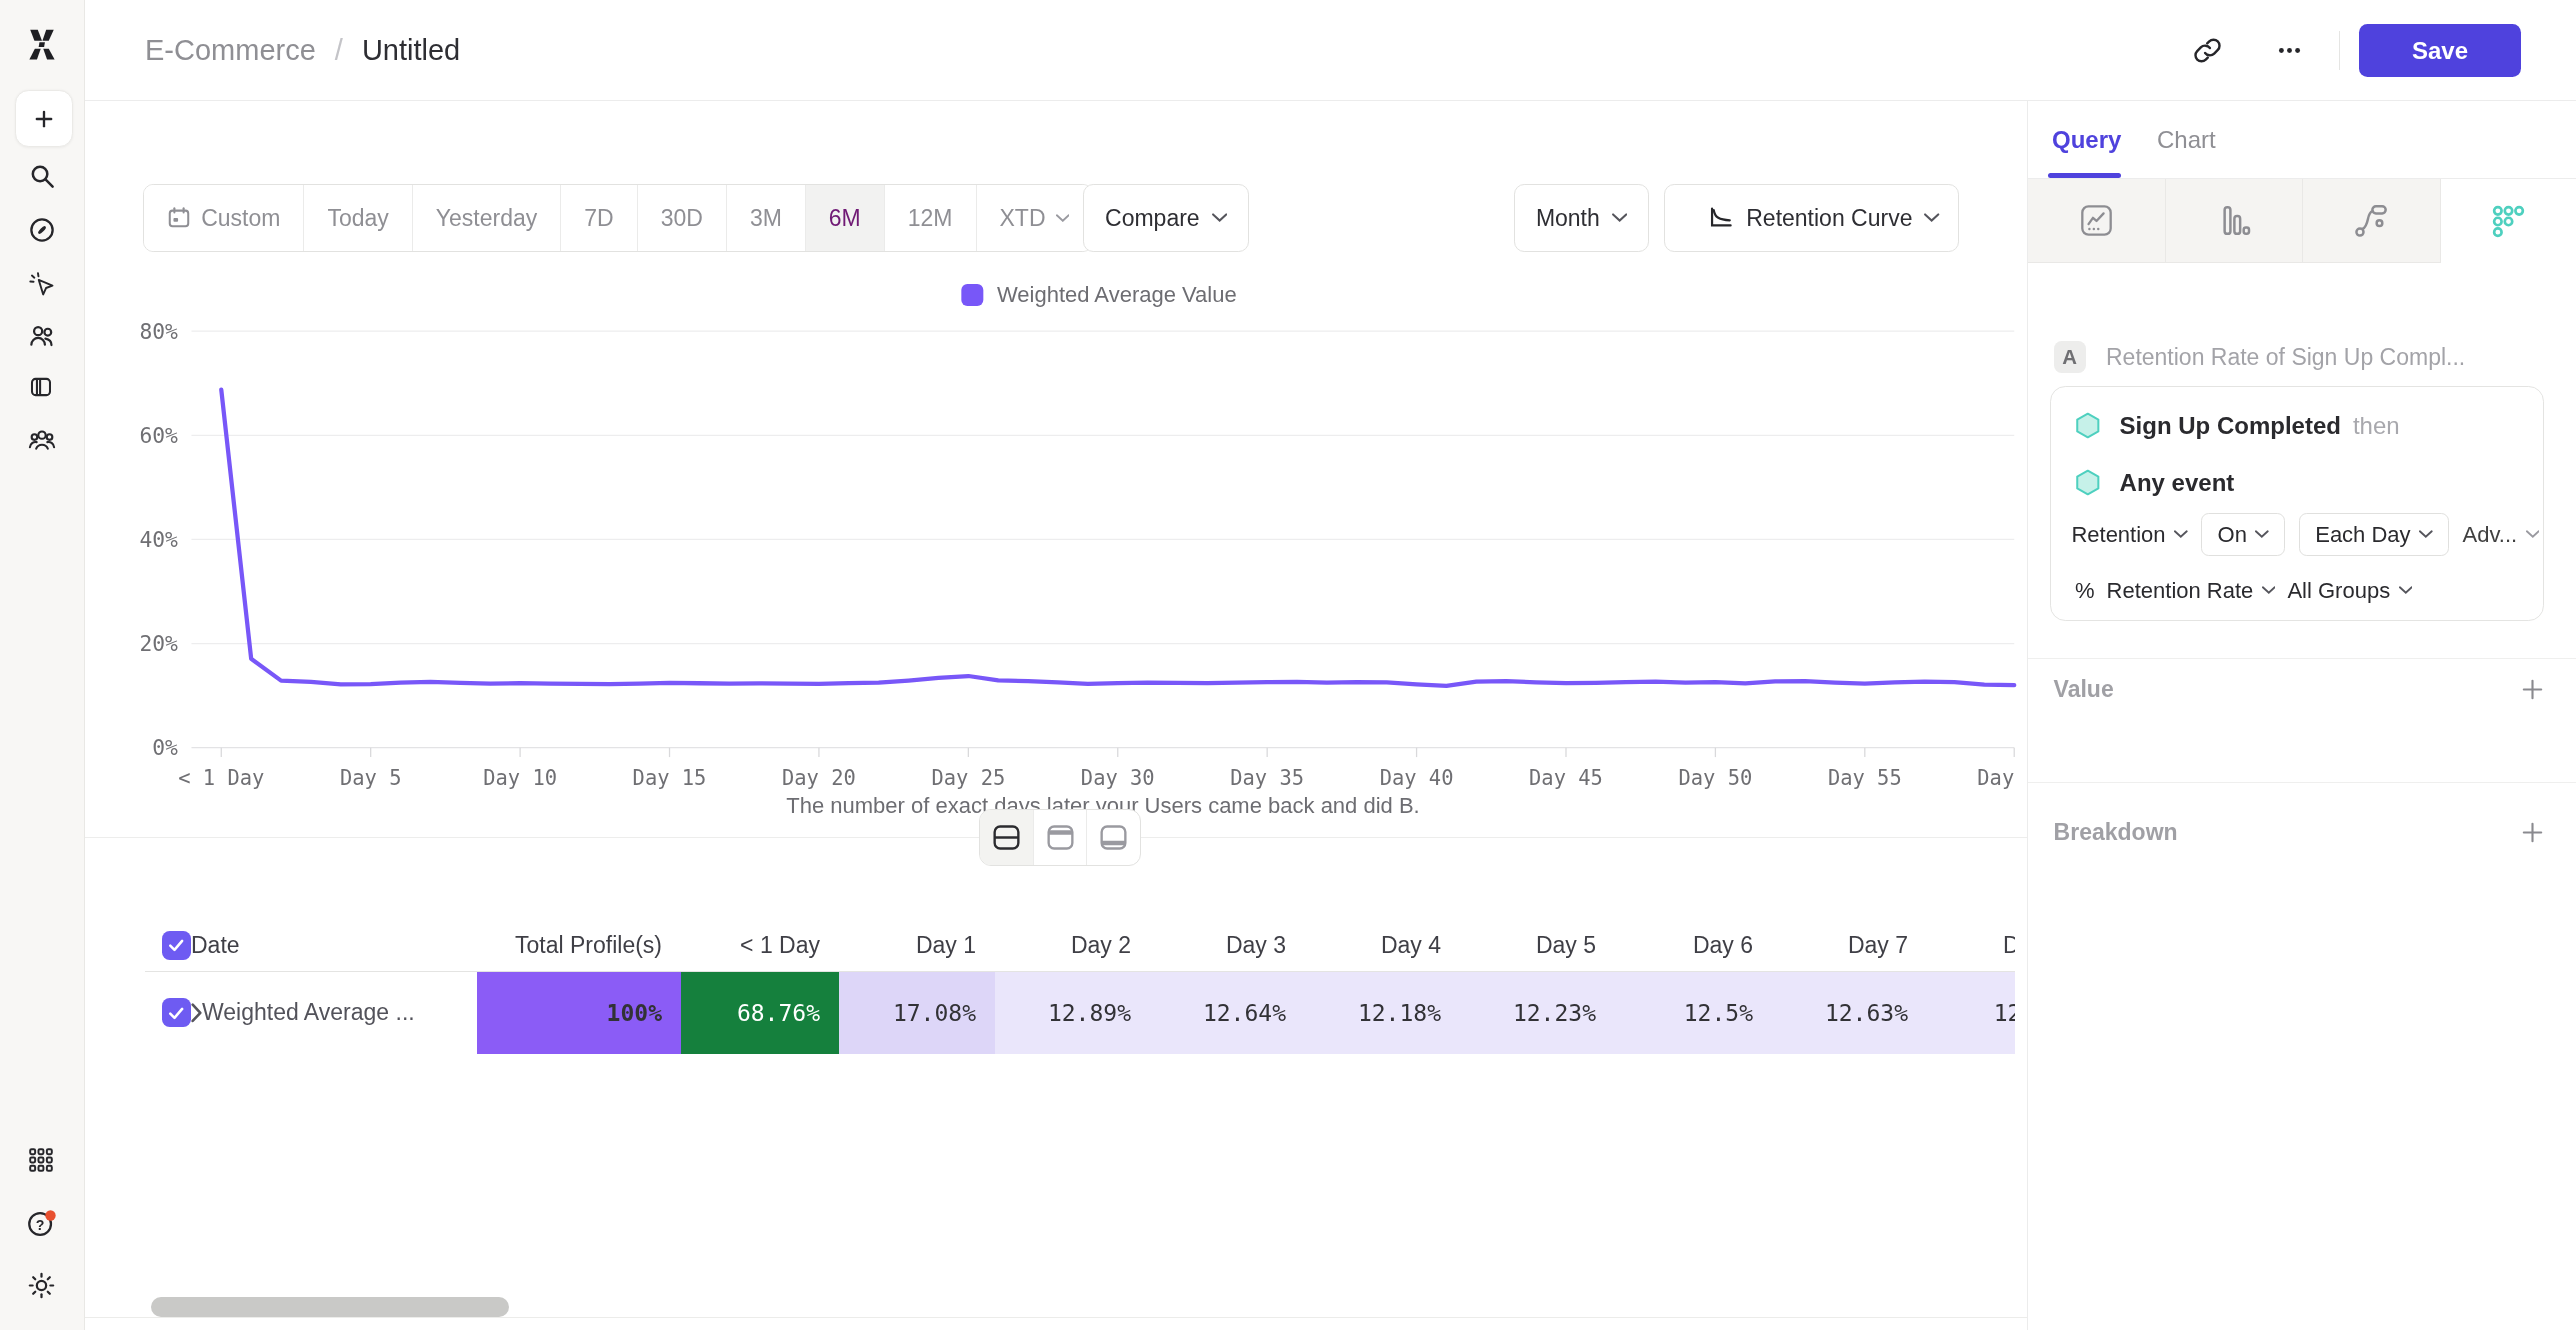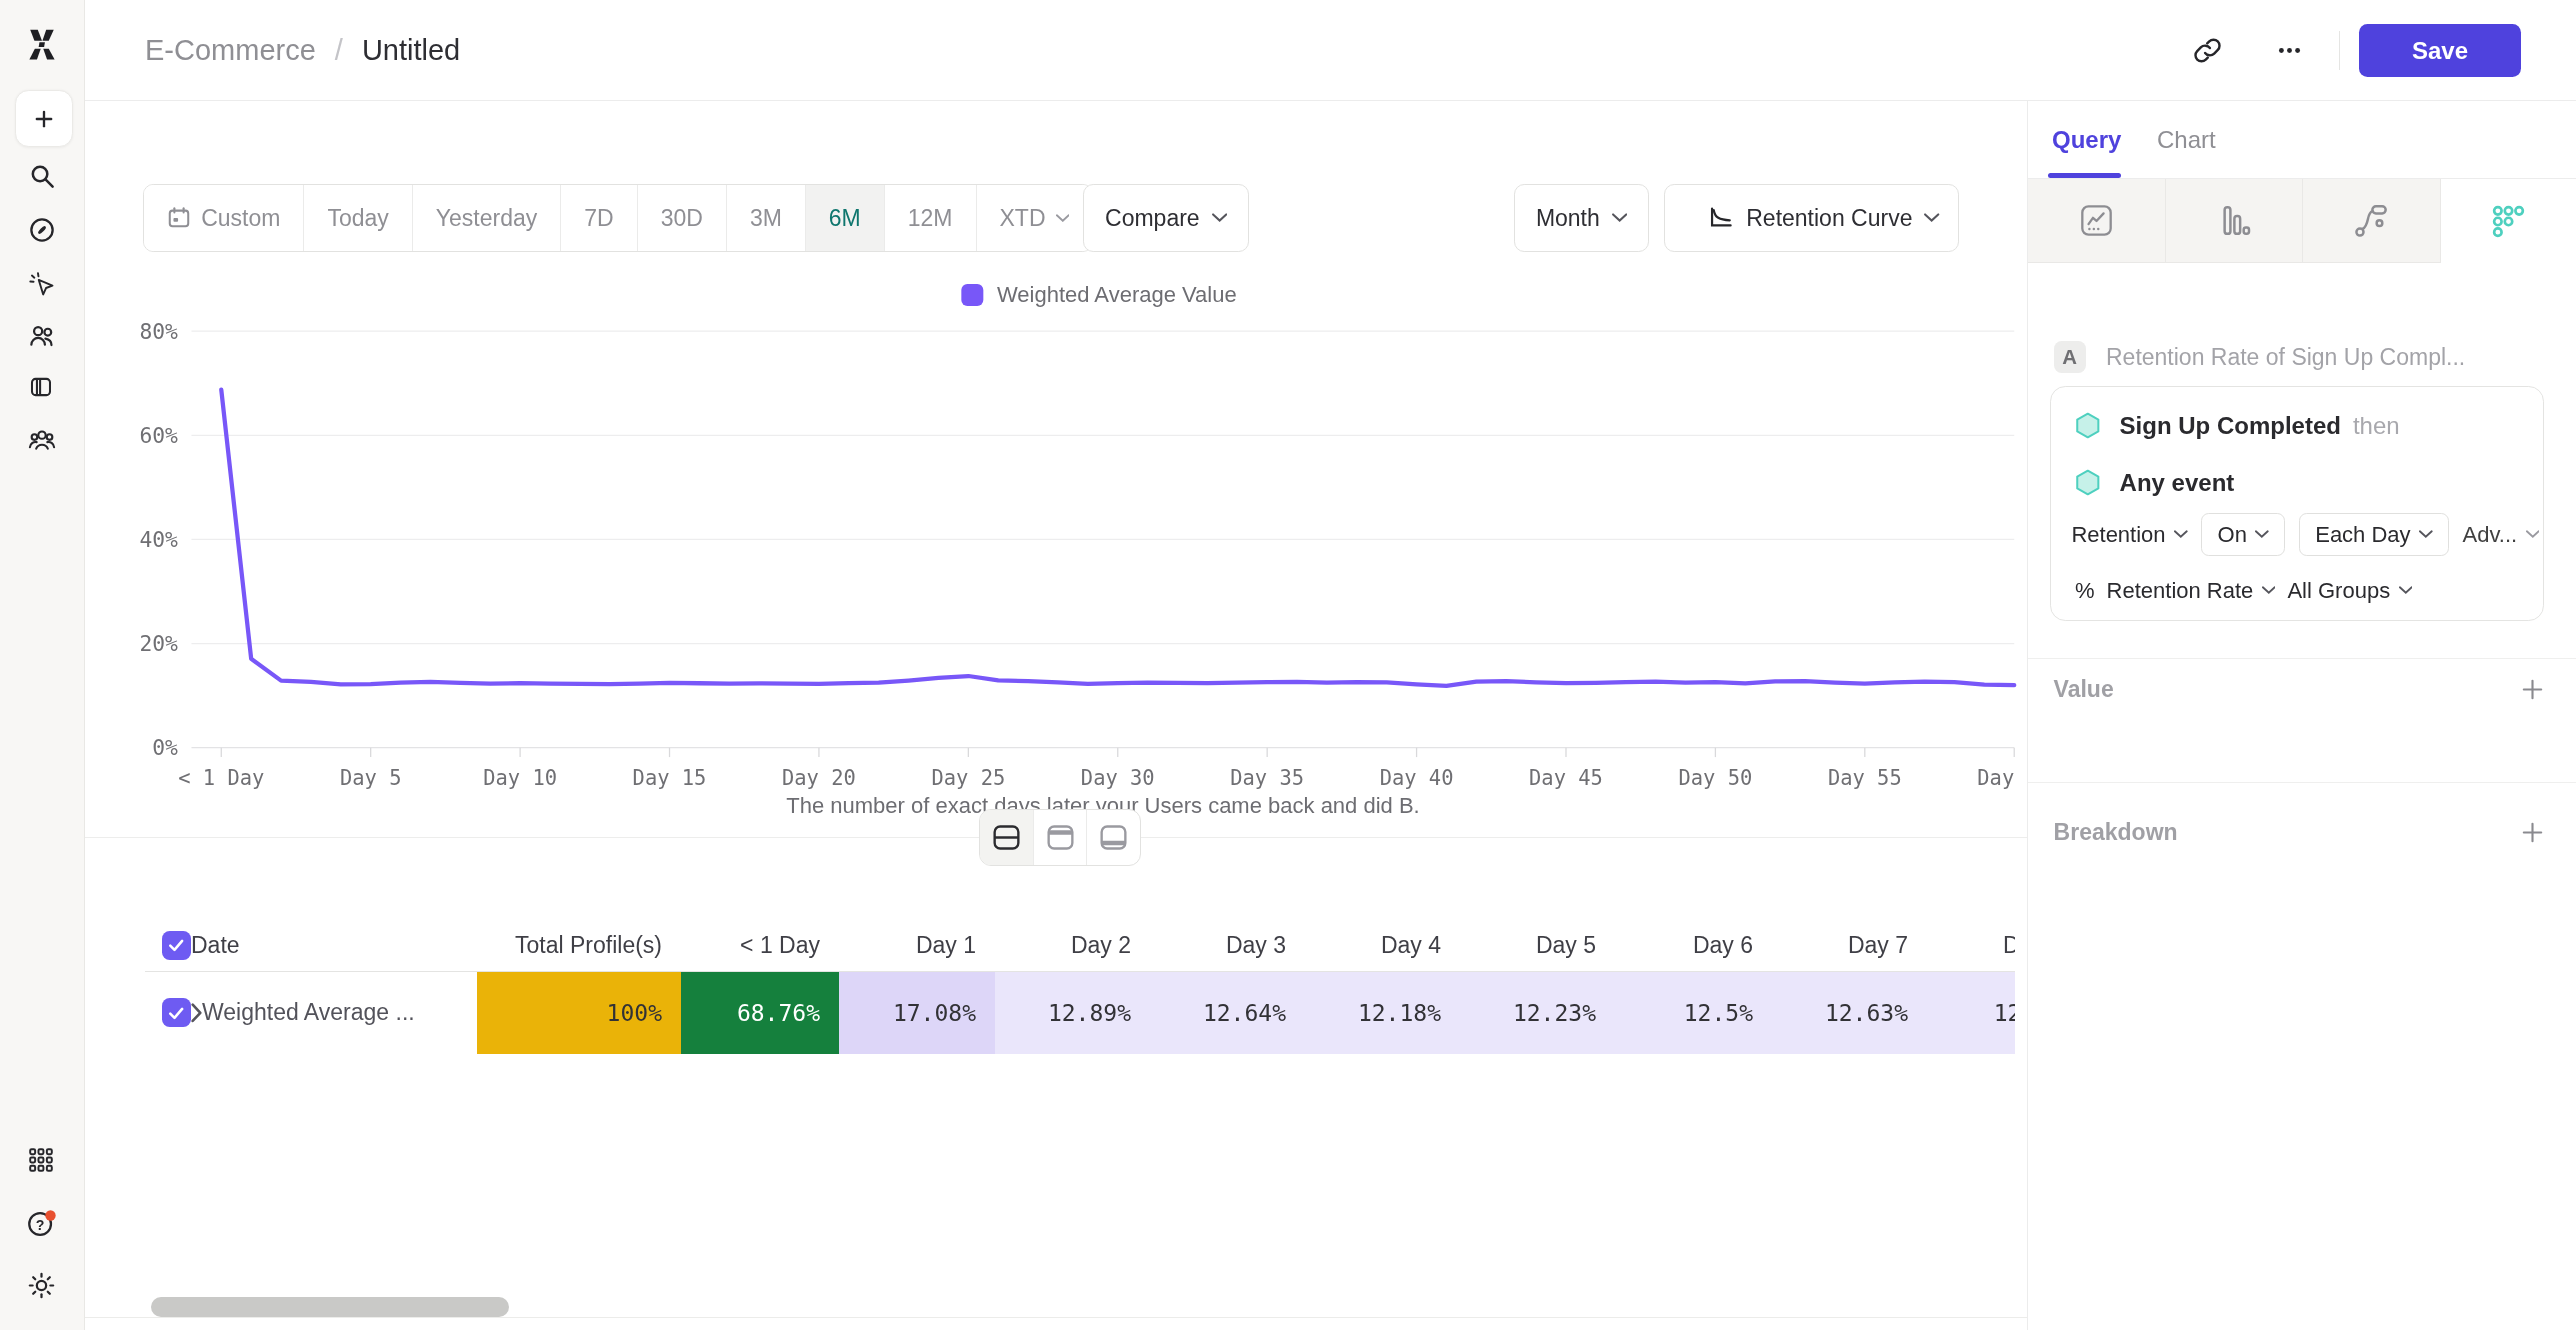--- a/index.html
+++ b/index.html
@@ -21,21 +21,21 @@
   #topbar-actions{position:absolute;right:0;top:0;height:101px;display:flex;align-items:center;}
   .act-ic{width:48px;height:48px;display:flex;align-items:center;justify-content:center;cursor:pointer;border-radius:8.5px;}
   #action-divider{width:0.9px;height:39px;background:#e5e5e3;margin:0 19px 0 25.6px;}
   #save-btn{width:162px;height:53px;margin-right:55px;background:#4f42dd;color:#fff;font-size:24px;font-weight:600;border:none;border-radius:8.5px;display:flex;align-items:center;justify-content:center;cursor:pointer;}
   
   #main{position:absolute;left:85px;top:101px;width:1942px;height:1230px;background:#fff;overflow:hidden;}
   #toolbar{position:absolute;left:0;top:83px;width:1942px;height:68px;}
   #seg{position:absolute;left:58px;top:0;height:68px;display:flex;align-items:stretch;border:0.9px solid #e2e2e0;border-radius:10.2px;overflow:hidden;background:#fff;box-sizing:border-box;}
   .seg-item{display:flex;align-items:center;gap:10.2px;padding:0 23px;font-size:23px;color:#8f8f94;border-right:0.9px solid #ebebea;cursor:pointer;white-space:nowrap;background:#fff;}
   .seg-item:last-child{border-right:none;}
-  .seg-item.active{background:#f2f2f1;color:#0f766e;}
+  .seg-item.active{background:#f2f2f1;color:#701a75;}
   .btn{position:absolute;top:0;height:68px;display:flex;align-items:center;justify-content:center;gap:12px;border:0.9px solid #e2e2e0;border-radius:10.2px;background:#fff;font-size:23px;color:#2e2e33;font-weight:500;cursor:pointer;box-sizing:border-box;}
   .chev{flex:none;}
   #legend{position:absolute;left:1014px;top:181px;transform:translateX(-50%);display:flex;align-items:center;gap:13.6px;}
   #legend-swatch{width:22px;height:22px;border-radius:6px;}
   #legend-label{font-size:22px;color:#6d6d72;}
   #chart-svg{position:absolute;left:0;top:0;pointer-events:none;}
   #chart-subtitle{position:absolute;left:1018px;top:692px;transform:translateX(-50%);font-size:22px;color:#6d6d72;white-space:nowrap;}
   #mid-divider{position:absolute;left:0;top:736px;width:1942px;height:0.9px;background:#ededec;}
   #view-toggle{position:absolute;left:894px;top:708px;width:162px;height:57px;background:#fff;border:0.9px solid #e2e2e0;border-radius:12px;display:flex;box-sizing:border-box;overflow:hidden;}
   .vt-btn{flex:1;display:flex;align-items:center;justify-content:center;border-right:0.9px solid #ebebea;cursor:pointer;color:#9a9aa0;}
@@ -45,21 +45,21 @@
   #table{position:absolute;left:60px;top:819px;width:1870px;overflow:hidden;}
   .t-row{display:flex;width:1951px;}
   .th,.td{box-sizing:border-box;flex:none;display:flex;align-items:center;}
   .th{height:51px;font-size:23px;color:#3f3f46;font-weight:500;}
   .td{height:82px;font-size:23px;}
   .num{justify-content:flex-end;padding-right:19px;}
   #thead-border{height:0.9px;background:#e4e4e2;width:1870px;}
   .date-cell{width:332px;display:flex;padding-left:17px;box-sizing:border-box;}
   .checkbox{width:29px;height:29px;border-radius:7.7px;background:#6e5bf2;display:flex;align-items:center;justify-content:center;flex:none;cursor:pointer;}
   .row-label{color:#52525a;white-space:nowrap;overflow:hidden;}
-  .shade-gray{background:#eab308;color:#323236;}
+  .shade-gray{background:#8b5cf6;color:#323236;font-weight:bold;}
   .shade-strong{background:#15803d;color:#ffffff;}
   .shade-mid{background:#ddd6f8;color:#323236;}
   .shade-light{background:#eae6fb;color:#323236;}
   #hscroll-thumb{position:absolute;left:66px;top:1196px;width:358px;height:19.6px;border-radius:10.2px;background:#c9c9c7;cursor:pointer;}
   #hscroll-track{position:absolute;left:0;top:1216px;width:1942px;height:0.9px;background:#ececea;}
   
   #panel{position:absolute;left:2027px;top:101px;width:549px;height:1230px;border-left:0.9px solid #ececec;box-sizing:border-box;background:#fff;}
   #panel-tabs{position:absolute;left:0;top:0;width:100%;height:77px;}
   .p-tab{position:absolute;top:0;height:77px;display:flex;align-items:center;font-size:24px;cursor:pointer;}
   #tab-query{left:24px;color:#4f42dd;font-weight:600;}

